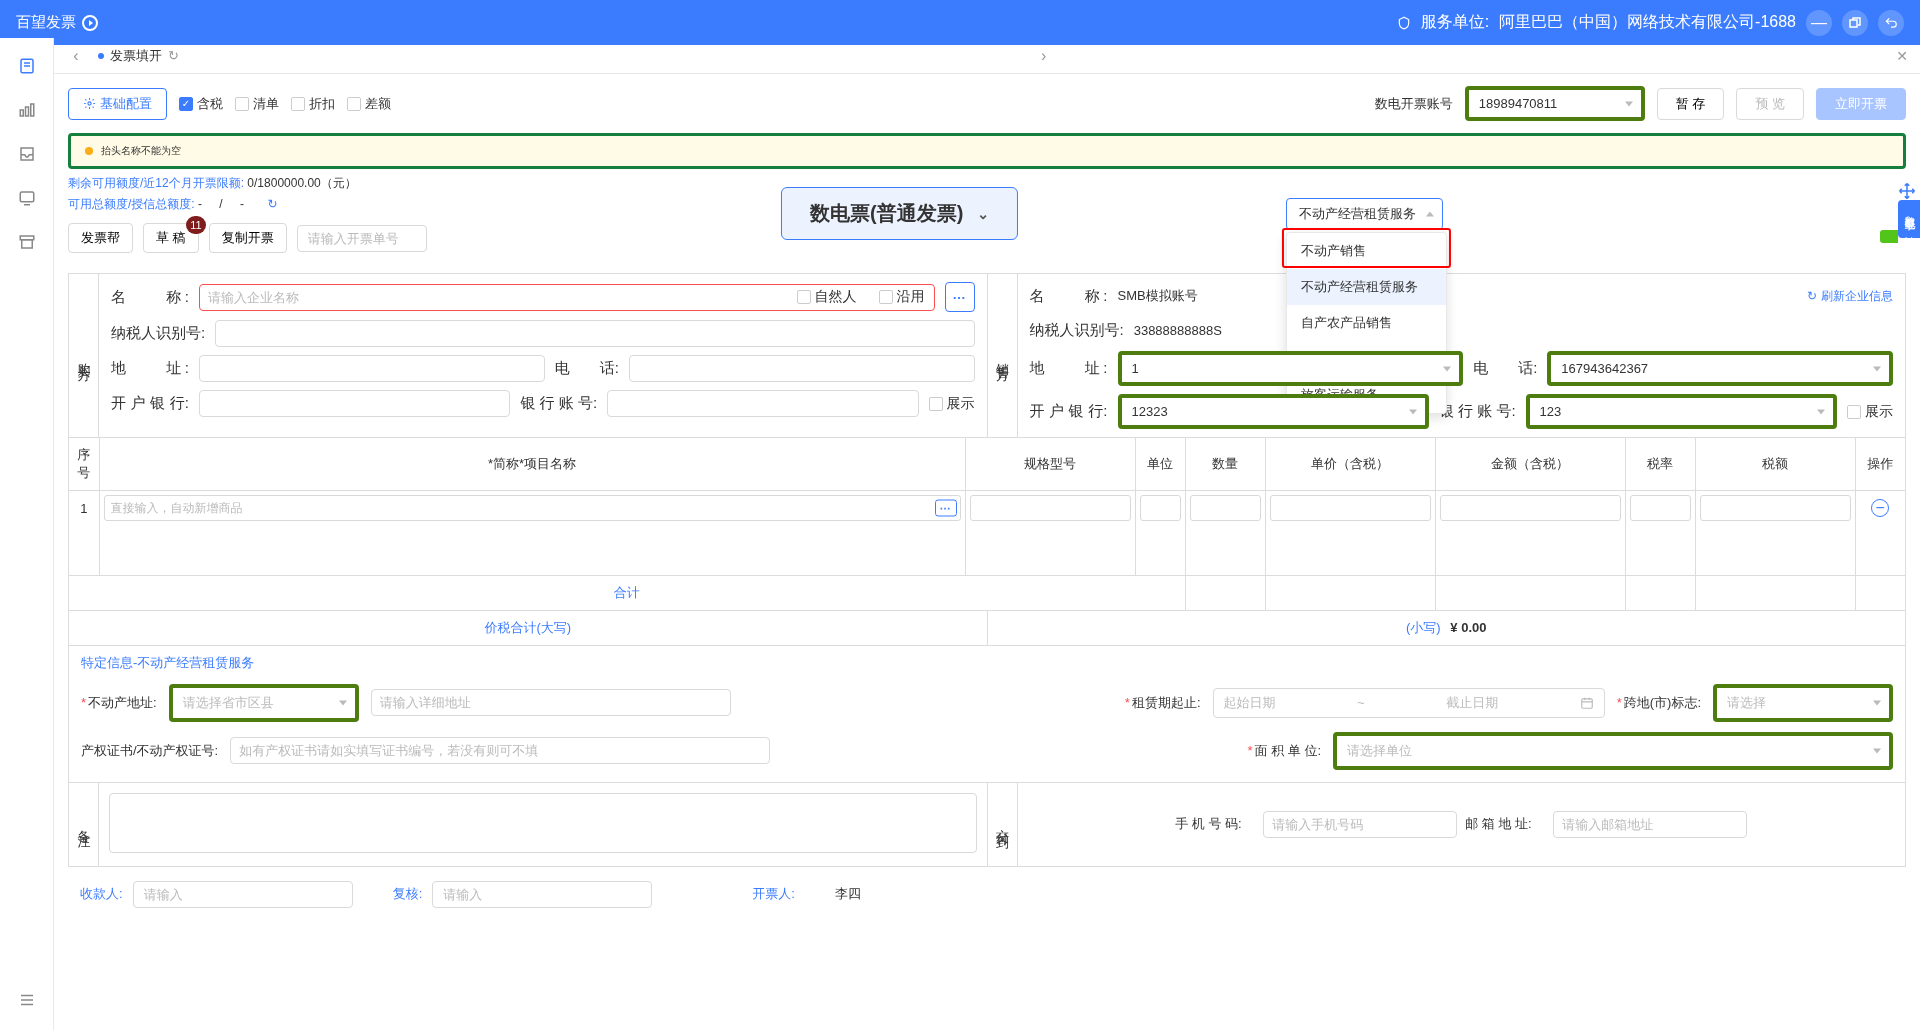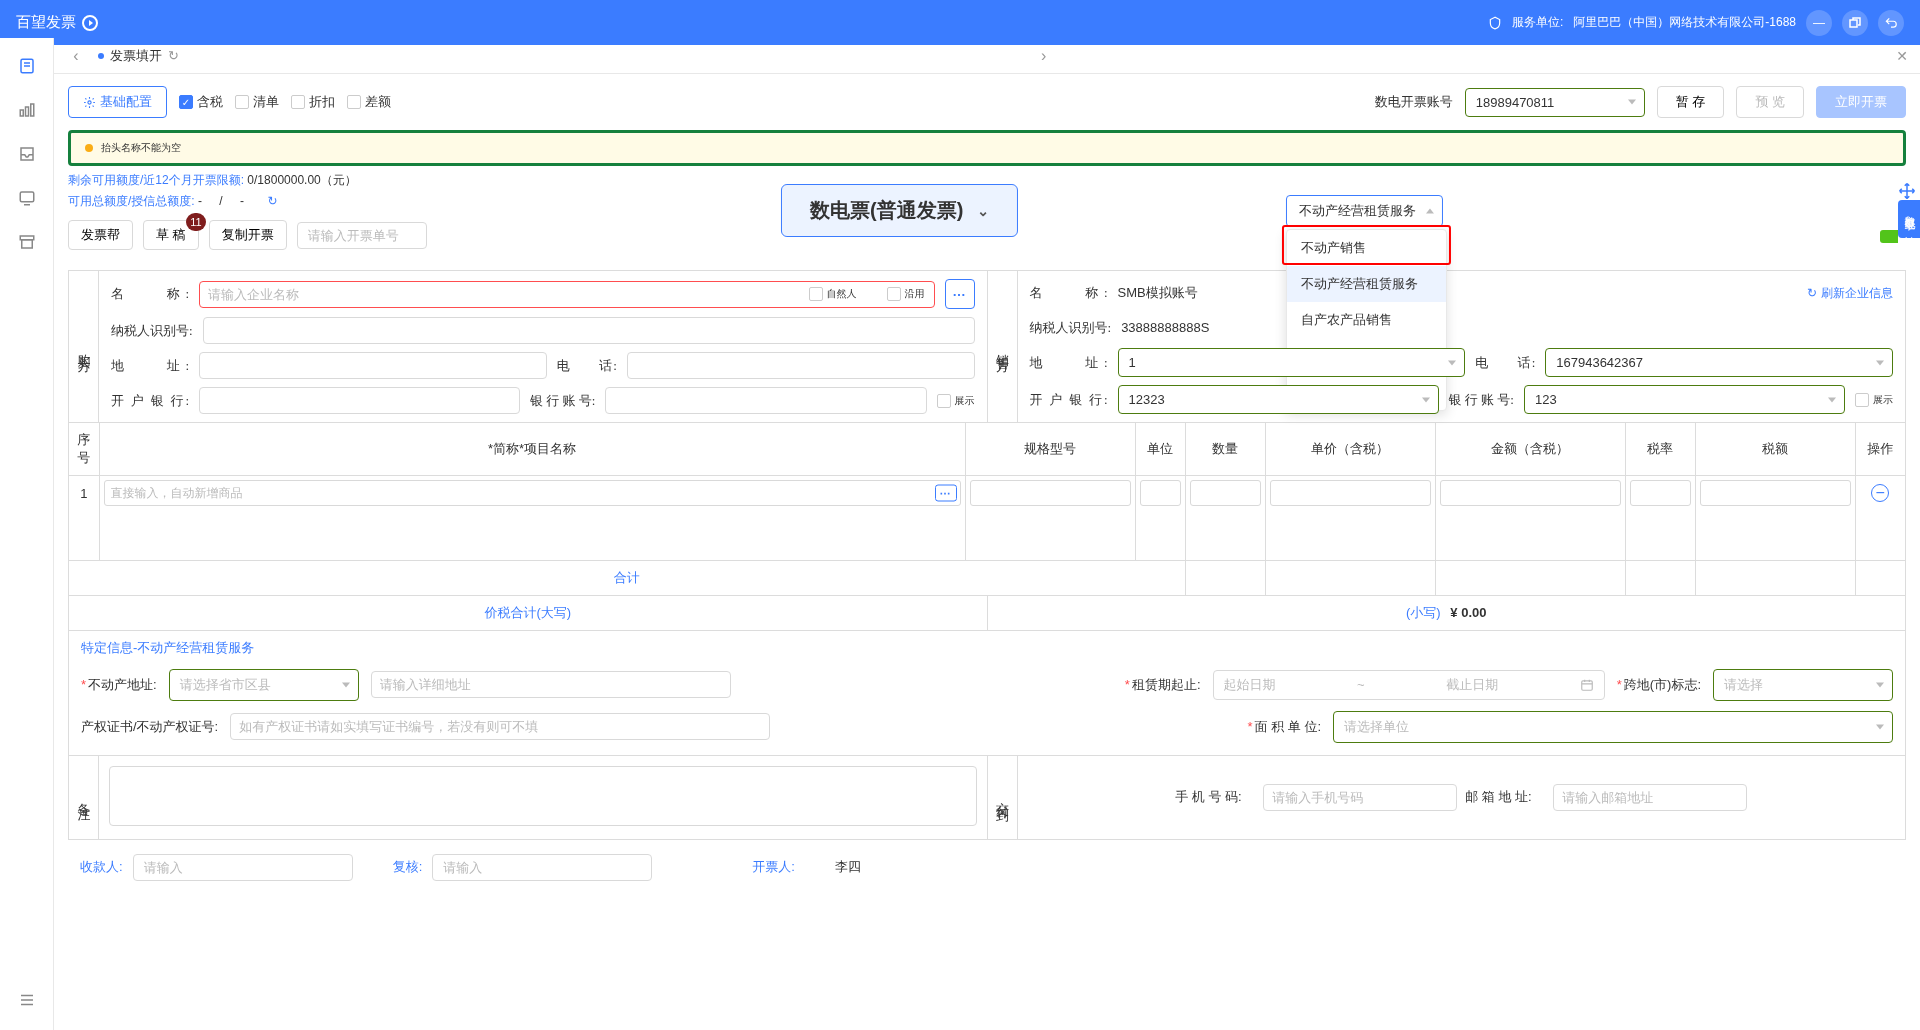--- a/index.html
+++ b/index.html
@@ -3,21 +3,21 @@
 <meta charset="utf-8">
 <style>
 * { margin: 0; padding: 0; box-sizing: border-box; font-family: "Microsoft YaHei", Arial, sans-serif; }
 body { background: #fff; font-size: 13px; color: #333; overflow: hidden; }
 
 
 .header { background: #3b7cff; height: 45px; display: flex; align-items: center; padding: 0 16px; color: #fff; }
 .header-logo { display: flex; align-items: center; gap: 6px; font-size: 15px; }
 .header-logo-icon { width: 16px; height: 16px; border: 2px solid #fff; border-radius: 50%; position: relative; }
 .header-logo-icon::after { content: ''; position: absolute; top: 3px; left: 5px; width: 0; height: 0; border-left: 4px solid #fff; border-top: 3px solid transparent; border-bottom: 3px solid transparent; }
-.header-right { margin-left: auto; display: flex; align-items: center; gap: 10px; font-size: 12px; }
+.header-right { margin-left: auto; display: flex; align-items: center; gap: 10px; font-size: 16px; }
 .header-btn { width: 26px; height: 26px; border-radius: 50%; background: rgba(255,255,255,0.2); display: flex; align-items: center; justify-content: center; cursor: pointer; }
 .shield-icon { width: 14px; height: 14px; }
 
 
 .sidebar { position: absolute; left: 0; top: 38px; width: 54px; bottom: 0; background: #fff; border-right: 1px solid #e8e8e8; display: flex; flex-direction: column; align-items: center; padding-top: 18px; gap: 24px; }
 .sidebar-icon { width: 20px; height: 20px; color: #888; cursor: pointer; display: flex; align-items: center; justify-content: center; }
 .sidebar-icon.active { color: #3b7cff; }
 .sidebar-bottom { margin-top: auto; margin-bottom: 20px; }
 
 
@@ -31,21 +31,21 @@
 
 .main { position: absolute; left: 54px; right: 0; top: 74px; bottom: 0; overflow: auto; padding: 0 14px; }
 
 
 .toolbar { display: flex; align-items: center; gap: 12px; padding: 12px 0; }
 .btn-config { border: 1px solid #3b7cff; color: #3b7cff; background: #fff; padding: 6px 14px; border-radius: 4px; cursor: pointer; display: flex; align-items: center; gap: 4px; font-size: 13px; }
 .checkbox { display: flex; align-items: center; gap: 4px; cursor: pointer; font-size: 13px; }
 .checkbox-box { width: 14px; height: 14px; border: 1px solid #ccc; border-radius: 2px; display: flex; align-items: center; justify-content: center; }
 .checkbox-box.checked { background: #3b7cff; border-color: #3b7cff; color: #fff; font-size: 10px; }
 .toolbar-right { margin-left: auto; display: flex; align-items: center; gap: 12px; }
-.select-box { border: 1px solid #4d7c0f; border-radius: 4px; padding: 6px 24px 6px 10px; min-width: 180px; position: relative; background: #fff; }
+.select-box { border: 4px solid #4d7c0f; border-radius: 4px; padding: 6px 24px 6px 10px; min-width: 180px; position: relative; background: #fff; }
 .select-box::after { content: ''; position: absolute; right: 8px; top: 50%; width: 0; height: 0; border-left: 4px solid transparent; border-right: 4px solid transparent; border-top: 5px solid #bbb; transform: translateY(-50%); }
 .btn { border: 1px solid #d9d9d9; background: #fff; padding: 6px 18px; border-radius: 4px; cursor: pointer; font-size: 13px; }
 .btn.disabled { color: #bbb; cursor: not-allowed; }
 .btn.primary-disabled { background: #a8c5ff; color: #fff; border-color: #a8c5ff; cursor: not-allowed; }
 
 
 .warning { background: #fffbe6; border: 3px solid #15803d; border-radius: 4px; padding: 8px 14px; display: flex; align-items: center; gap: 8px; font-size: 10px; }
 .warning-dot { width: 8px; height: 8px; border-radius: 50%; background: #faad14; }
 
 
@@ -70,28 +70,28 @@
 .dropdown-item.selected { background: #ecf3ff; }
 .highlight-red { position: absolute; border: 2.5px solid #ff0000; border-radius: 3px; pointer-events: none; z-index: 101; }
 
 
 .party-row { display: flex; border: 1px solid #dcdcdc; margin-top: 8px; }
 .party-col { flex: 1; display: flex; }
 .party-label { width: 30px; display: flex; align-items: center; justify-content: center; border-right: 1px solid #dcdcdc; font-size: 13px; writing-mode: vertical-rl; letter-spacing: 2px; }
 .party-body { flex: 1; padding: 8px 12px; display: flex; flex-direction: column; gap: 8px; }
 .party-border-right { border-right: 1px solid #dcdcdc; }
 .field-row { display: flex; align-items: center; gap: 10px; }
-.field-label { min-width: 78px; text-align: justify; text-align-last: justify; font-size: 13px; font-family: Liberation Serif, serif; }
+.field-label { min-width: 78px; text-align: justify; text-align-last: justify; font-size: 15px; }
 .field-label::after { content: ':'; }
 .field-input { flex: 1; border: 1px solid #d9d9d9; border-radius: 4px; padding: 5px 8px; font-size: 13px; min-width: 0; }
 .field-input.error { border-color: #ff4d4f; }
 .field-static { flex: 1; font-size: 13px; padding: 5px 0; }
 .more-btn { width: 30px; height: 30px; border: 1px solid #3b7cff; border-radius: 4px; color: #3b7cff; display: flex; align-items: center; justify-content: center; cursor: pointer; font-weight: bold; letter-spacing: 1px; }
 .refresh-link { color: #3b7cff; cursor: pointer; display: flex; align-items: center; gap: 4px; font-size: 12px; }
-.inline-checkbox { display: flex; align-items: center; gap: 4px; font-size: 10px; }
+.inline-checkbox { display: flex; align-items: center; gap: 4px; font-size: 14px; }
 
 
 .item-table { border: 1px solid #dcdcdc; border-top: none; }
 .item-table table { width: 100%; border-collapse: collapse; }
 .item-table th { border-bottom: 1px solid #dcdcdc; border-right: 1px solid #dcdcdc; padding: 8px 6px; font-weight: normal; font-size: 13px; background: #fff; }
 .item-table th:last-child { border-right: none; }
 .item-table td { border-right: 1px solid #dcdcdc; padding: 4px; vertical-align: top; }
 .item-table td:last-child { border-right: none; }
 .cell-input { width: 100%; border: 1px solid #d9d9d9; border-radius: 3px; padding: 5px 6px; font-size: 12px; }
 .cell-input-wrap { position: relative; }

